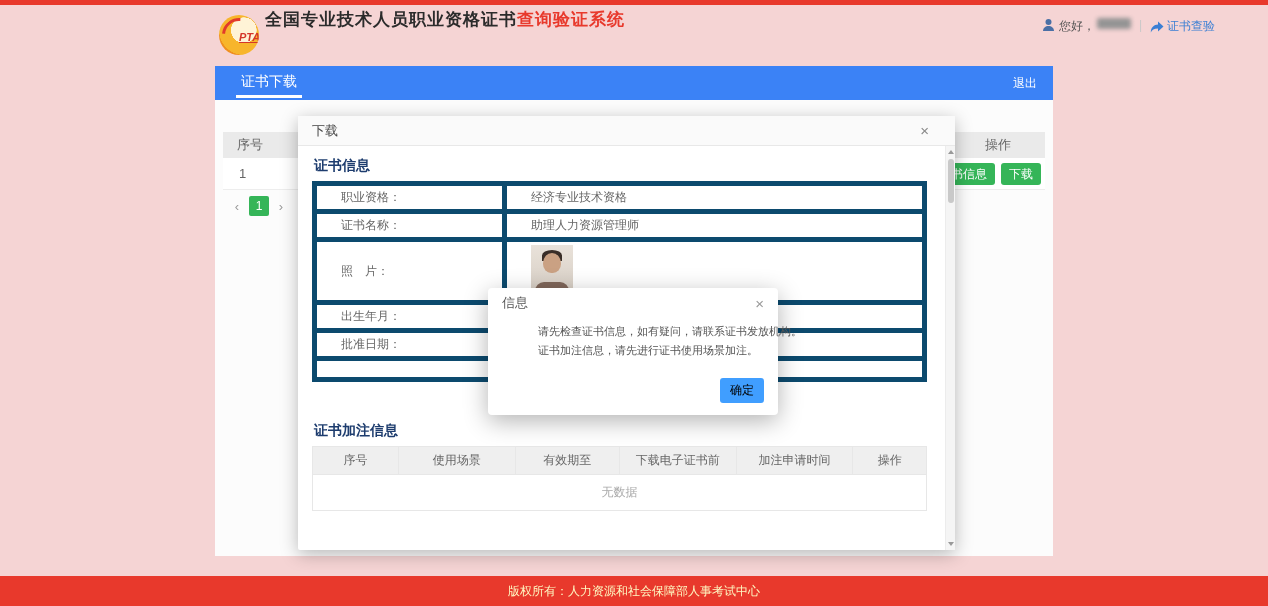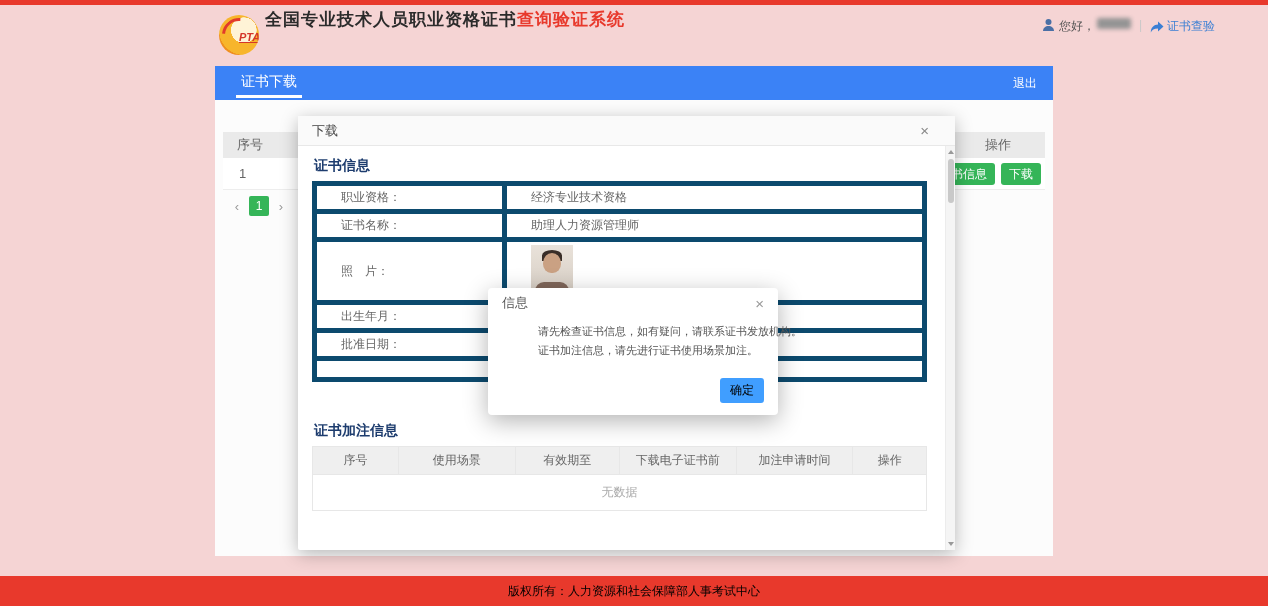--- a/index.html
+++ b/index.html
@@ -83,21 +83,21 @@
   
   .dialog { position:absolute; left:488px; top:288px; width:290px; height:127px; background:#fff; border-radius:4px;
             box-shadow:0 6px 24px rgba(0,0,0,.3); z-index:9; display:flex; flex-direction:column; }
   .dlg-header { height:30px; flex:0 0 30px; display:flex; align-items:center; padding:0 14px; font-size:13px; color:#555; }
   .dlg-close { margin-left:auto; font-size:15px; color:#999; cursor:pointer; line-height:1; }
   .dlg-body { padding:4px 14px 0; font-size:11px; color:#555; line-height:19px; white-space:nowrap;margin-left:36px; }
   .dlg-footer { margin-top:auto; text-align:right; padding:0 14px 12px; }
   .btn-confirm { background:#409eff; color:#000000; border:none; border-radius:3px; font-size:12px; padding:4px 10px; cursor:pointer; }
 
   
-  .footer { position:absolute; left:0; bottom:0; width:1268px; height:30px; background:#e8392c; color:#000000;
+  .footer { position:absolute; left:0; bottom:0; width:1268px; height:30px; background:#e8392c; color:#fef9c3;
             font-size:12px; text-align:center; line-height:30px; z-index:2; }
 </style>
 </head>
 <body>
 
 <div class="top-strip"></div>
 
 <div class="header">
   <div class="logo">
     <span class="logo-text">PTA</span>

